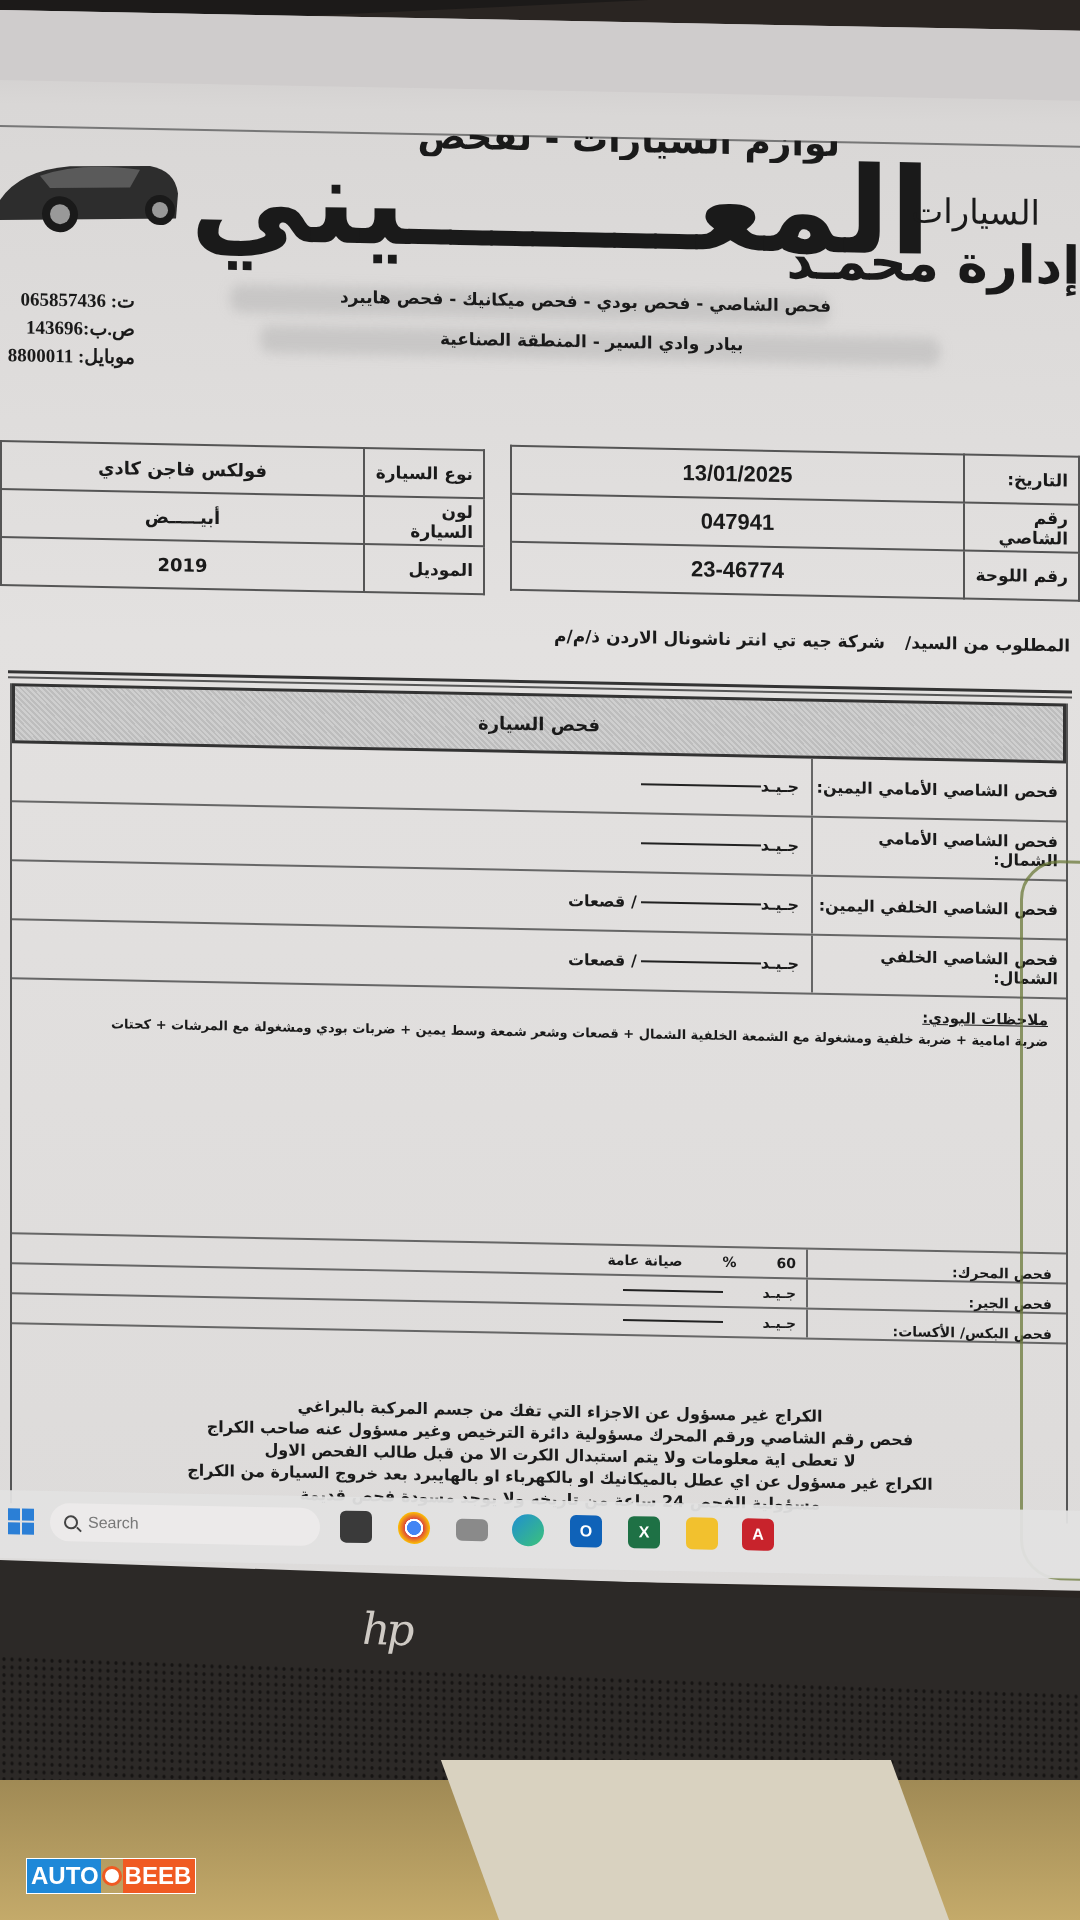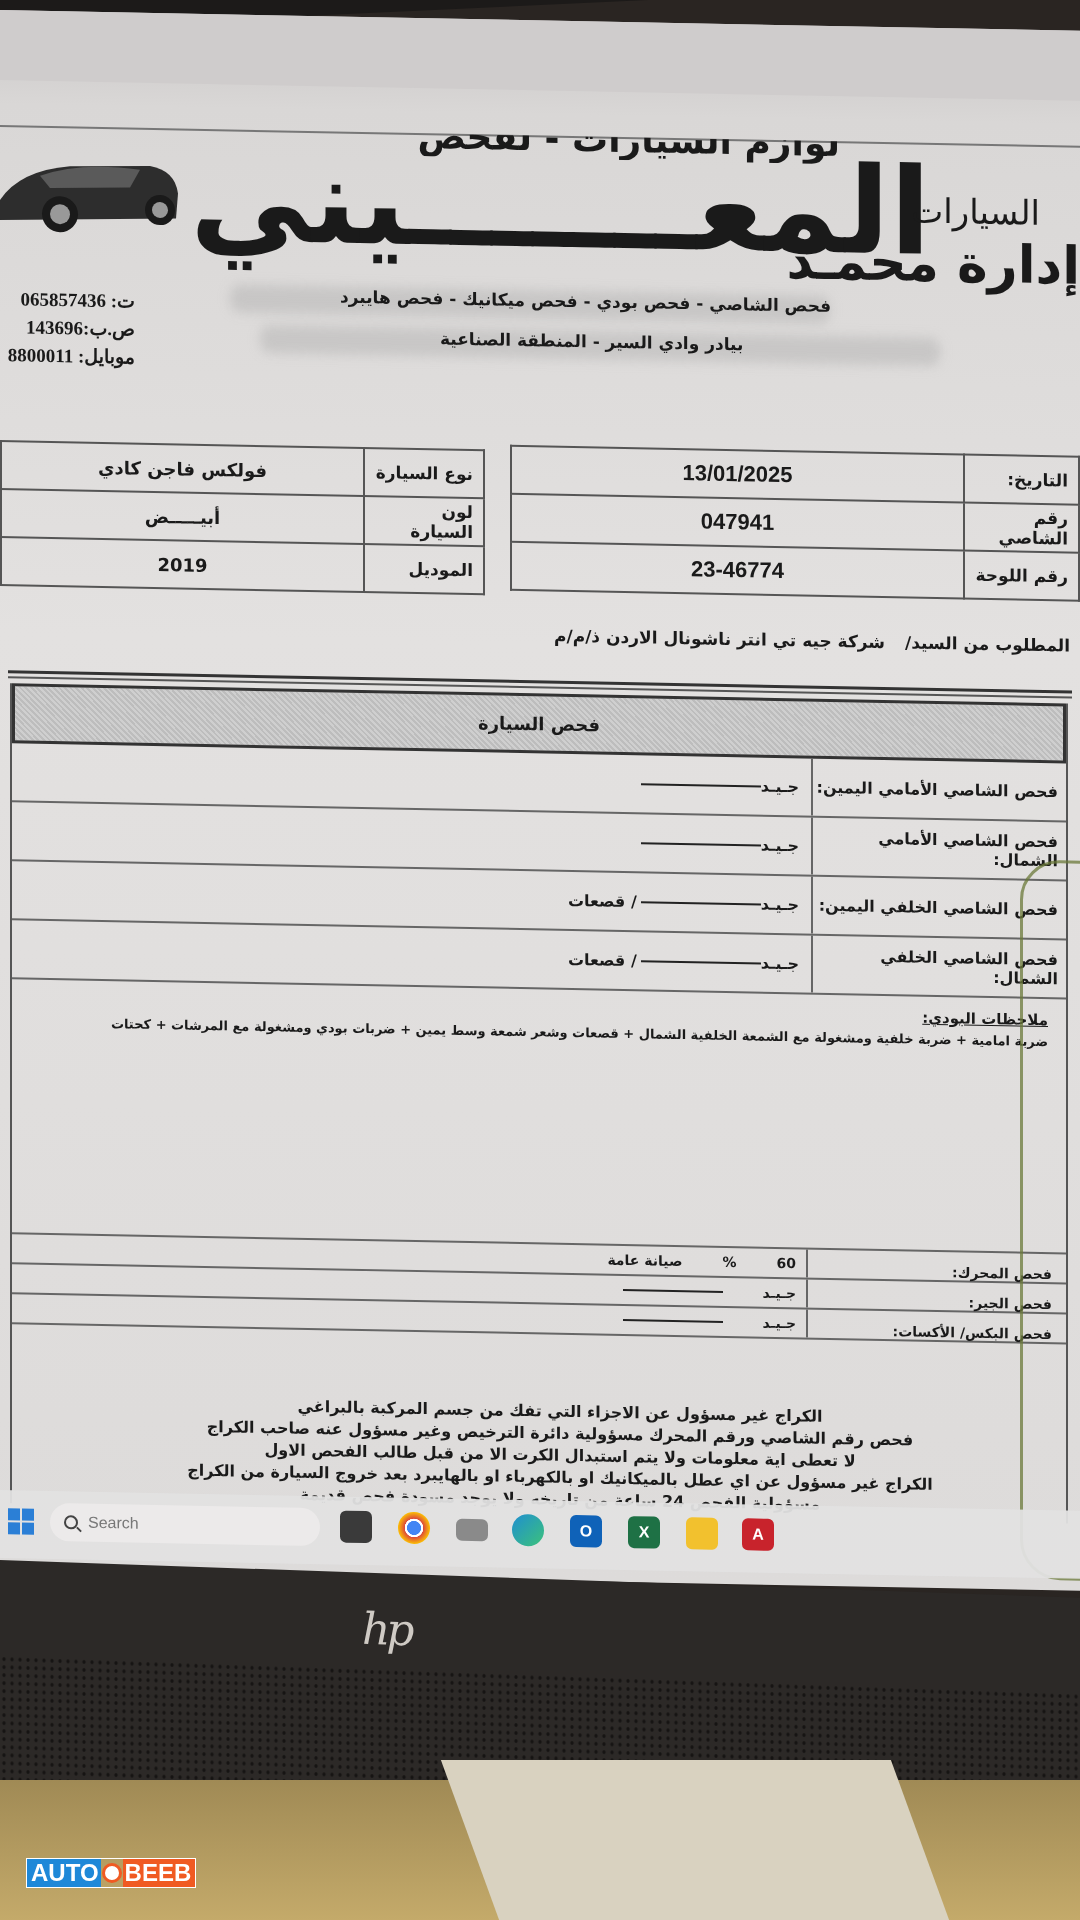--- a/index.html
+++ b/index.html
@@ -77,21 +77,21 @@
     .tb-app { position: absolute; top: 14px; width: 32px; height: 32px; border-radius: 6px; display: flex; align-items: center; justify-content: center; color: #fff; font-weight: bold; font-size: 16px; font-family: "Liberation Sans", sans-serif; }
 
     
     .bezel-bottom { position: absolute; left: 0; top: 1560px; width: 1080px; height: 240px; background: #2c2927; transform: skewY(2deg); transform-origin: 0 0; }
     .hp-logo { position: absolute; left: 362px; top: 30px; color: #cfcac4; font-size: 44px; font-style: italic; font-family: "DejaVu Serif", serif; letter-spacing: -4px; }
     .grille { position: absolute; left: 0; top: 95px; width: 1080px; height: 130px; background-image: radial-gradient(circle, #161413 1.5px, transparent 2px); background-size: 8px 8px; }
 
     .desk { position: absolute; left: 0; top: 1780px; width: 1080px; height: 140px; background: linear-gradient(180deg, #a08a55, #c4aa6a); }
     .paper { position: absolute; left: 470px; top: 1760px; width: 450px; height: 160px; background: #d9d2c0; transform: skewX(20deg); }
 
-    .watermark { position: absolute; left: 26px; top: 1858px; display: flex; height: 30px; font-family: "Liberation Sans", sans-serif; font-weight: bold; font-size: 24px; border: 1px solid #fff; }
+    .watermark { position: absolute; left: 26px; top: 1858px; display: flex; height: 36px; font-family: "Liberation Sans", sans-serif; font-weight: bold; font-size: 24px; border: 1px solid #fff; }
     .wm-auto { background: #1e88d8; color: #fff; padding: 0 2px 0 4px; display: flex; align-items: center; }
     .wm-beeb { background: #f05a22; color: #fff; padding: 0 4px 0 2px; display: flex; align-items: center; }
     .wm-wheel { width: 20px; height: 20px; border-radius: 50%; background: #fff; border: 3px solid #f05a22; margin: 0 1px; align-self: center; }
   </style>
 </head>
 <body>
 
 <div class="bezel-top"></div>
 
 <div class="screen">

